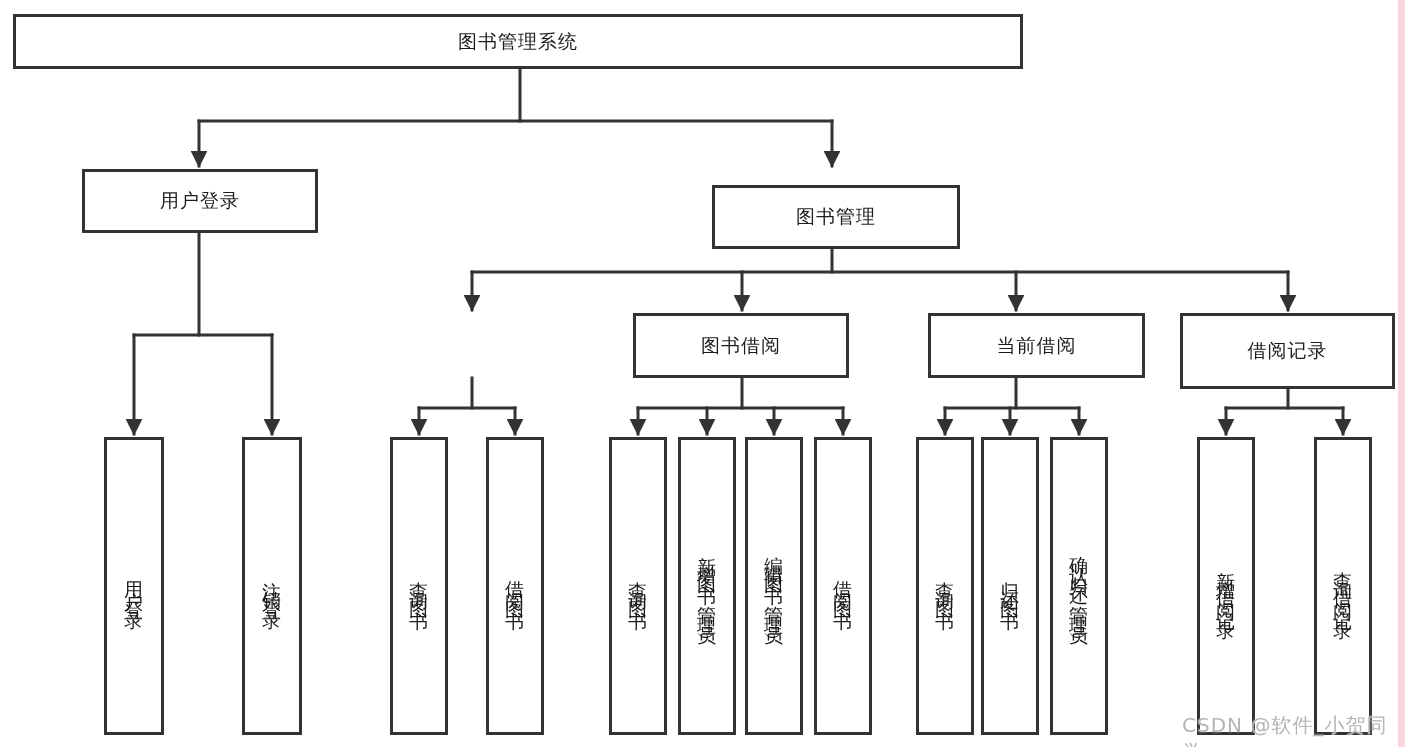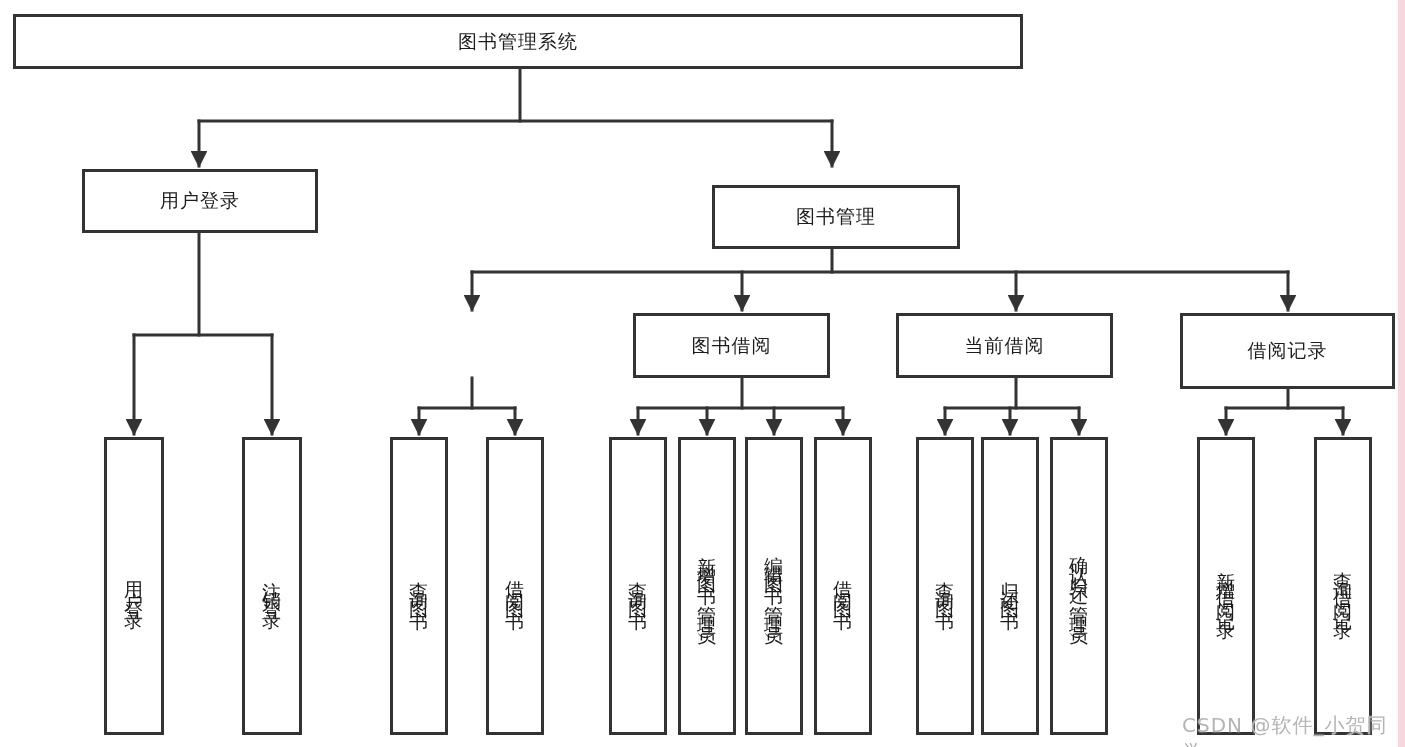--- a/index.html
+++ b/index.html
@@ -29,22 +29,22 @@
     white-space:normal;
     line-height:1;
     font-size:19px;
   }
   #root-box{left:13px;top:14px;width:1010px;height:55px;}
   
   #n-user-login{left:82px;top:169px;width:236px;height:64px;}
   #n-book-mgmt{left:712px;top:169px;width:248px;height:64px;margin-top:16px;}
   
   #n-new-books {left:363px;top:313px;width:218px;height:65px;}
-  #n-book-borrow{left:633px;top:313px;width:197px;height:65px;}
-  #n-cur-borrow{left:896px;top:313px;width:217px;height:65px;}
+  #n-book-borrow{left:633px;top:313px;width:216px;height:65px;}
+  #n-cur-borrow{left:928px;top:313px;width:217px;height:65px;}
   #n-records  {left:1180px;top:313px;width:215px;height:76px;}
   
   .leaf{top:437px;width:60px;height:298px;}
   #l-user-login {left:104px;}
   #l-logout     {left:242px;}
   #l-nb-query   {left:390px;width:58px;}
   #l-nb-borrow  {left:486px;width:58px;}
   #l-bb-query   {left:609px;width:58px;}
   #l-bb-add     {left:678px;width:58px;}
   #l-bb-edit    {left:745px;width:58px;}

